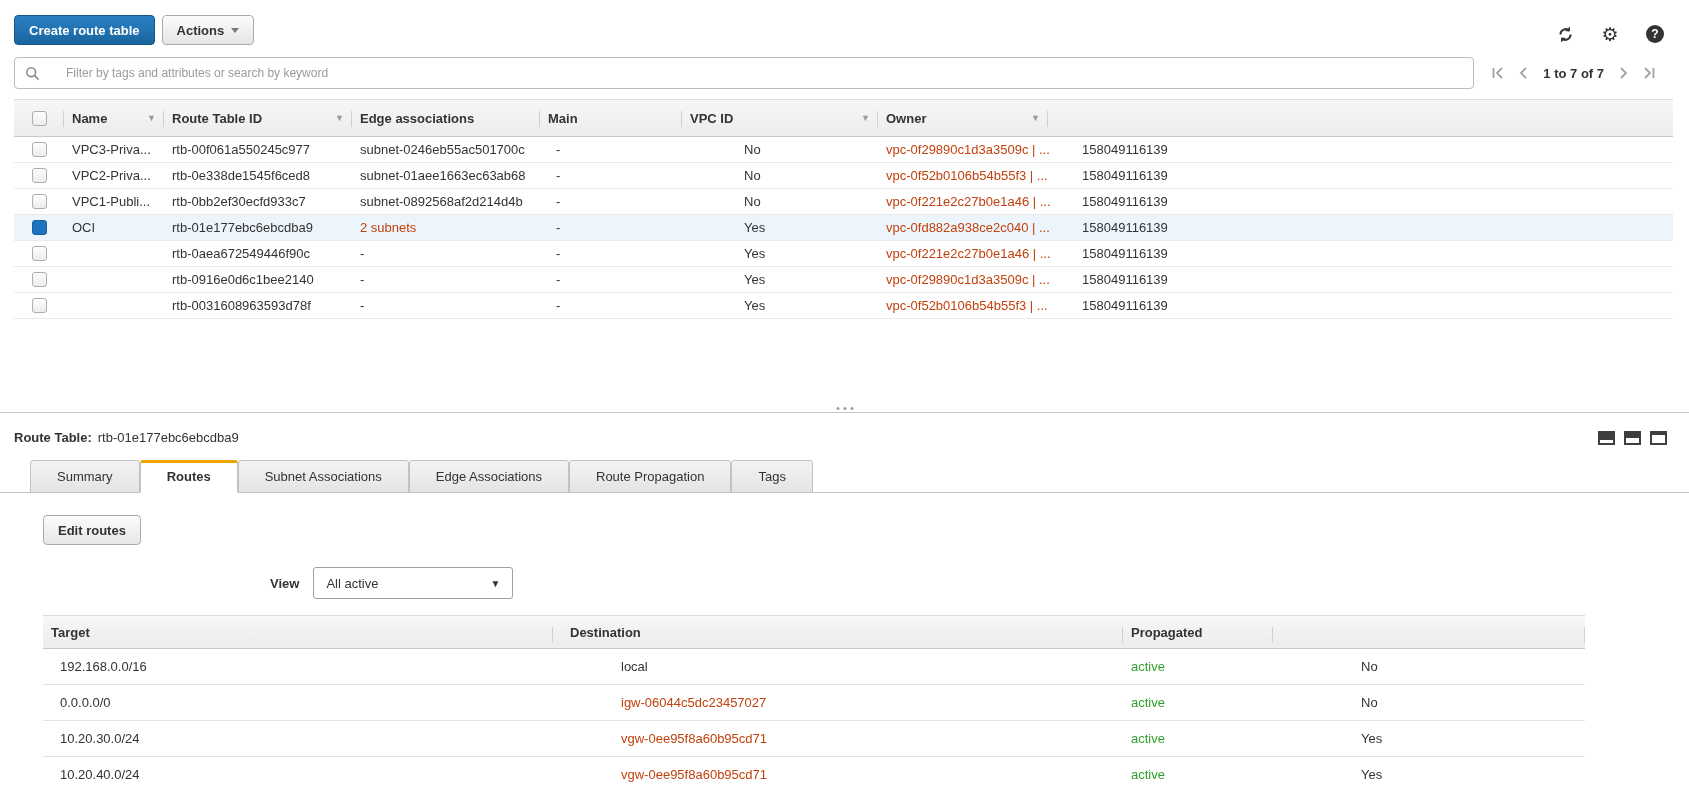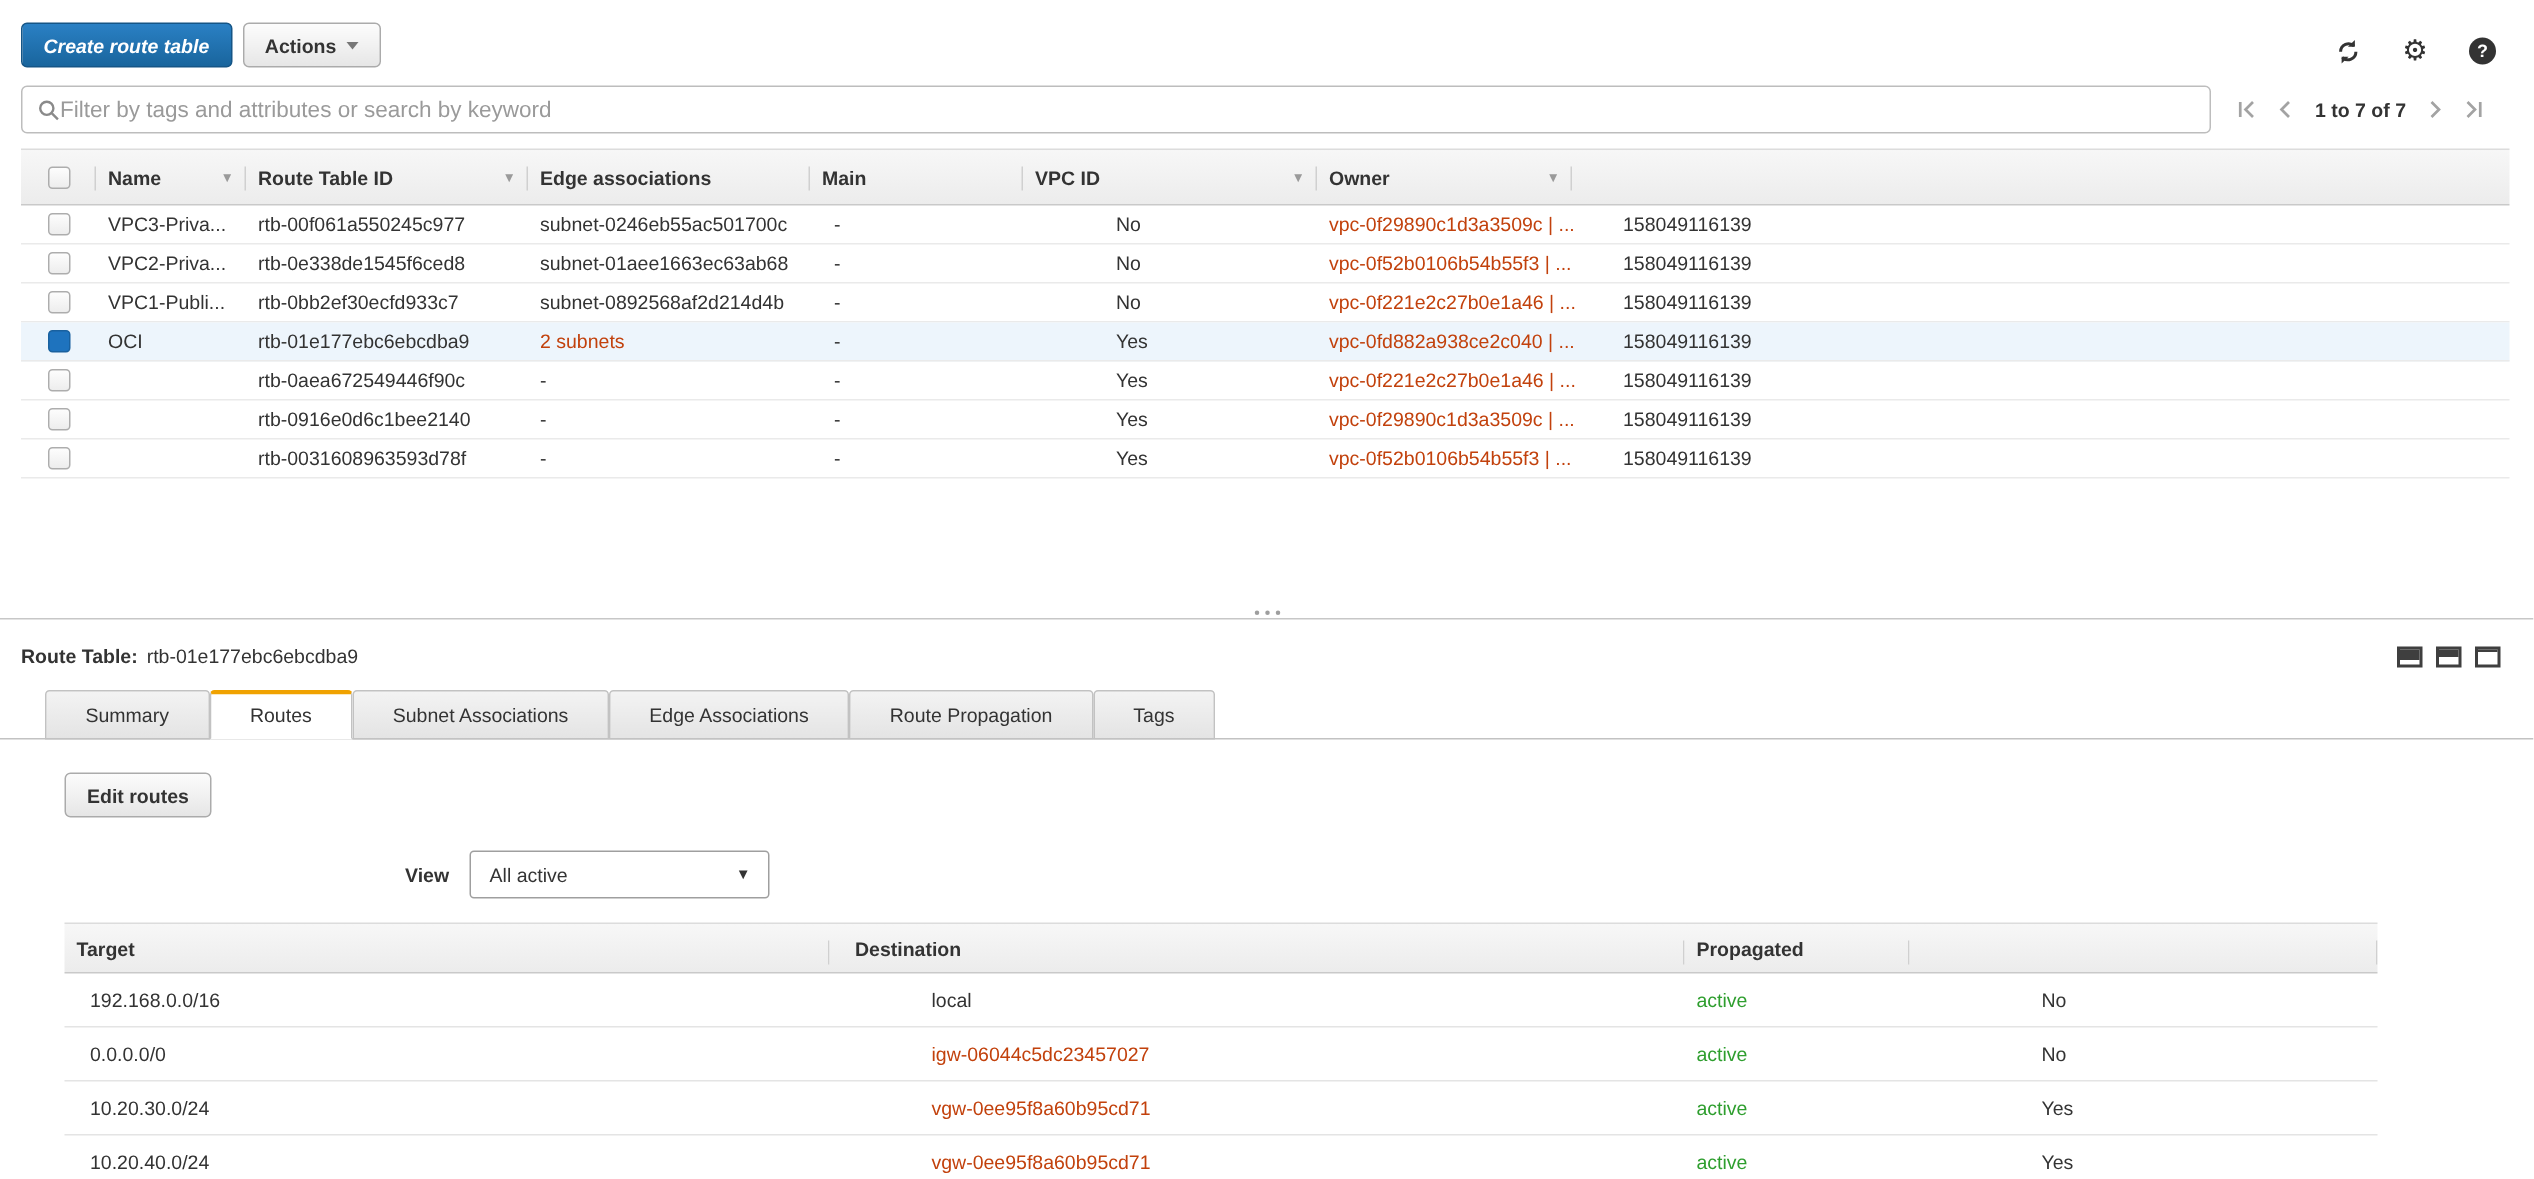--- a/index.html
+++ b/index.html
@@ -3,34 +3,34 @@
 <meta charset="utf-8">
 <style>
   * { box-sizing: border-box; margin: 0; padding: 0; }
   html, body { width: 1689px; height: 786px; overflow: hidden; background: #fff; }
   body { font-family: "Liberation Sans", "DejaVu Sans", sans-serif; font-size: 13px; color: #333; }
 
   
   .topbar { display: flex; align-items: flex-start; padding: 15px 16px 0 14px; }
   .btn { display: inline-flex; align-items: center; gap: 7px; height: 30px; padding: 0 14px;
          border-radius: 4px; font-weight: bold; font-size: 13px; cursor: pointer; }
-  .btn-primary { background: linear-gradient(180deg, #2a80c4, #19659d); border: 1px solid #155586; color: #fff; font-style: italic; }
+  .btn-primary { background: linear-gradient(180deg, #2a80c4, #19659d); border: 1px solid #155586; color: #fff; }
   .btn-secondary { background: linear-gradient(180deg, #fcfcfc, #e6e6e6); border: 1px solid #ababab; color: #333; margin-left: 7px; }
   .chev-down { width: 0; height: 0; border-left: 4px solid transparent; border-right: 4px solid transparent; border-top: 5px solid #777; }
   .topbar-icons { margin-left: auto; display: flex; align-items: center; gap: 25px; margin-top: 9px; padding-right: 8px; }
   .icon-btn { display: inline-flex; align-items: center; justify-content: center; width: 20px; height: 20px; cursor: pointer; }
   .gear-glyph { font-family: "DejaVu Sans", sans-serif; font-size: 19px; color: #333; line-height: 1; }
   .help-circle { width: 18px; height: 18px; border-radius: 50%; background: #333; color: #fff; font-weight: bold;
                  font-size: 12px; display: flex; align-items: center; justify-content: center; }
 
   
   .filter-row { display: flex; align-items: center; margin: 12px 34px 0 14px; }
   .search-box { flex: 1; height: 32px; border: 1px solid #bdbdbd; border-radius: 4px; background: #fff;
                 display: flex; align-items: center; padding: 0 10px; }
-  .search-box input { border: none; outline: none; flex: 1; margin-left: 0; font-size: 15px; color: #333;
+  .search-box input { border: none; outline: none; flex: 1; margin-left: 26px; font-size: 12px; color: #333;
                       font-family: "Liberation Sans", "DejaVu Sans", sans-serif; background: transparent; }
   .search-box input::placeholder { color: #9a9a9a; }
   .pagination { display: flex; align-items: center; gap: 15px; margin-left: 18px; color: #a3a3a3; }
   .pag-btn { display: inline-flex; align-items: center; cursor: pointer; color: #a3a3a3; }
   .pag-range { color: #333; font-weight: bold; }
 
   
   .rt-table { margin: 10px 0 0 14px; width: 1659px; }
   .grid-header { display: flex; align-items: center; height: 38px; font-weight: bold;
                  background: linear-gradient(180deg, #f7f7f7, #ececec);
@@ -63,21 +63,21 @@
   .panel-icons { margin-left: auto; display: flex; gap: 9px; align-items: center; padding-right: 6px; }
   .pane-ico { width: 17px; height: 14px; border: 2px solid #3f3f3f; cursor: pointer; }
   .pi-1 { background: linear-gradient(180deg, #3f3f3f 0 72%, #fff 72% 100%); }
   .pi-2 { background: linear-gradient(180deg, #3f3f3f 0 52%, #fff 52% 100%); }
   .pi-3 { background: linear-gradient(180deg, #3f3f3f 0 18%, #fff 18% 100%); }
 
   .tabs-row { margin-top: 15px; padding-left: 30px; display: flex; gap: 0; align-items: flex-end;
               border-bottom: 1px solid #c2c2c2; }
   .tab { background: linear-gradient(180deg, #f3f3f3, #e4e4e4); border: 1px solid #c2c2c2;
          border-radius: 3px 3px 0 0; padding: 8px 26px; margin-bottom: -1px; cursor: pointer; white-space: nowrap; }
-  .tab.active { background: #fff; font-weight: normal; border-top: 3px solid #f0a200;
+  .tab.active { background: #fff; font-weight: bold; border-top: 3px solid #f0a200;
                 border-bottom-color: #fff; padding-top: 6px; }
 
   .edit-btn-row { margin: 22px 0 0 43px; }
   .view-row { margin: 22px 12px 0 270px; display: flex; align-items: center; gap: 14px; }
   .view-label { font-weight: bold; }
   .select { width: 200px; height: 32px; border: 1px solid #9f9f9f; border-radius: 3px; background: #fff;
             display: flex; align-items: center; justify-content: space-between; padding: 0 12px; cursor: pointer; }
   .select-caret { color: #333; font-size: 10px; }
 
   

